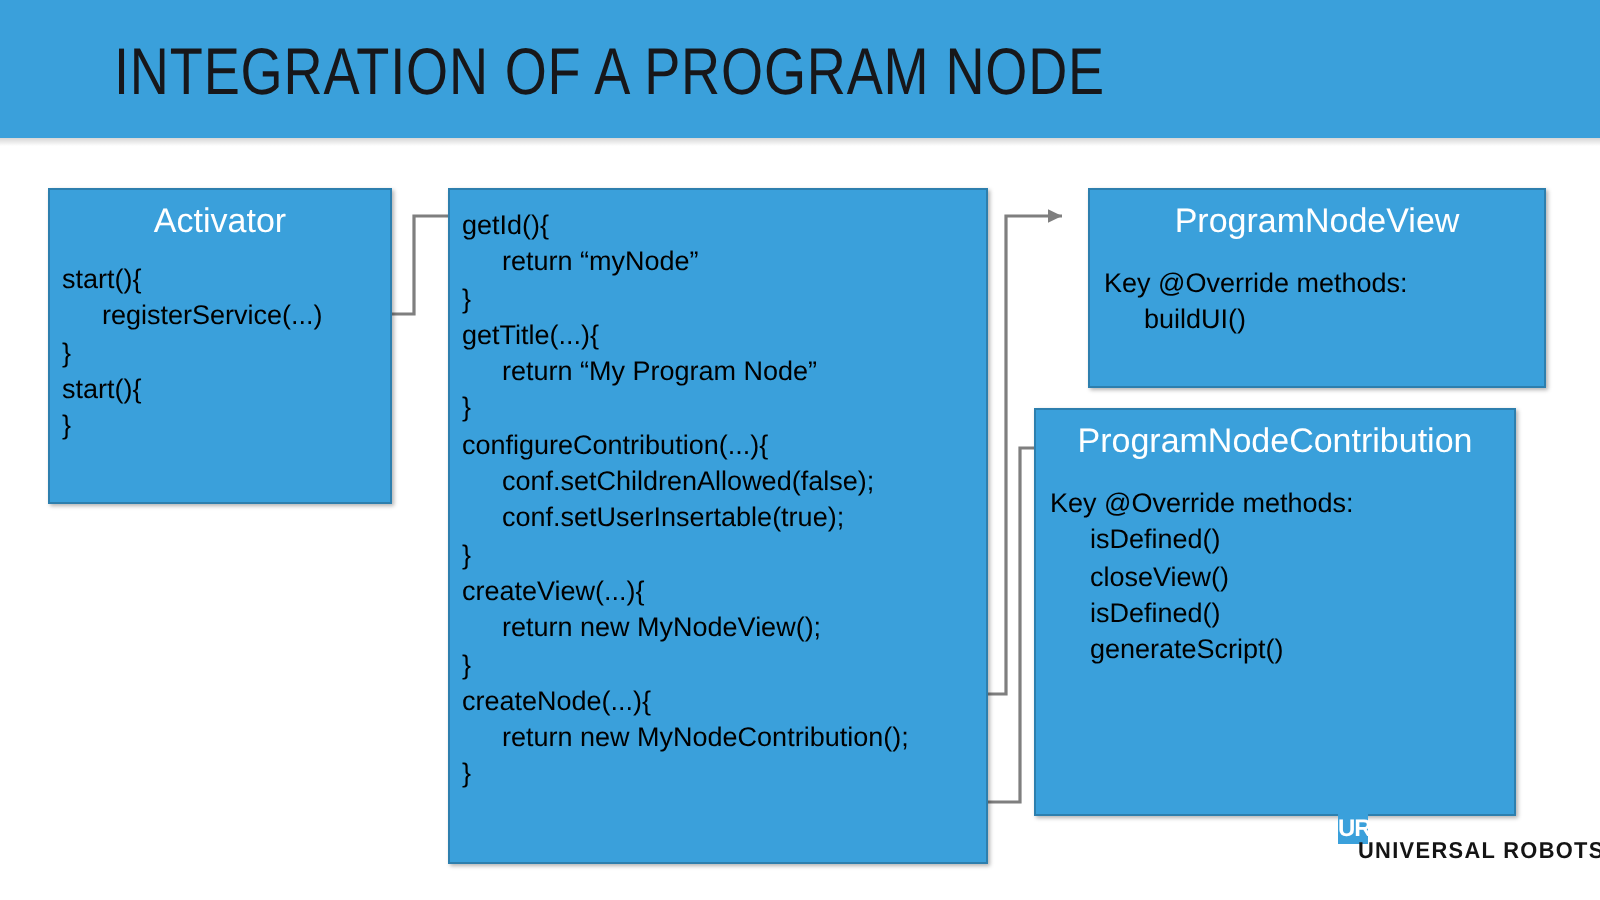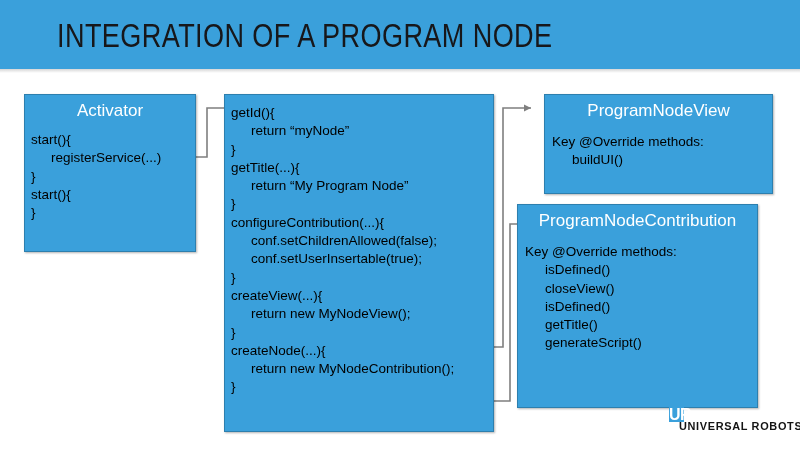--- a/index.html
+++ b/index.html
@@ -103,21 +103,21 @@
     height: 30px;
   }
   #logo-mark {
     position: absolute;
     left: 0;
     top: 0;
     width: 15px;
     height: 15px;
     background: #3aa0db;
     color: #ffffff;
-    font-size: 16px;
+    font-size: 12px;
     line-height: 15px;
     text-align: left;
     font-weight: 700;
     letter-spacing: -0.5px;
   }
   #logo-word {
     position: absolute;
     left: 10px;
     top: 13px;
     font-size: 11.5px;
@@ -166,21 +166,21 @@
     <div class="box-body"><span class="ln">getId(){</span><span class="ln indent1">return “myNode”</span><span class="ln">}</span><span class="ln">getTitle(...){</span><span class="ln indent1">return “My Program Node”</span><span class="ln">}</span><span class="ln">configureContribution(...){</span><span class="ln indent1">conf.setChildrenAllowed(false);</span><span class="ln indent1">conf.setUserInsertable(true);</span><span class="ln">}</span><span class="ln">createView(...){</span><span class="ln indent1">return new MyNodeView();</span><span class="ln">}</span><span class="ln">createNode(...){</span><span class="ln indent1">return new MyNodeContribution();</span><span class="ln">}</span></div>
   </div>
 
   <div class="box" id="box-view">
     <div class="box-title">ProgramNodeView</div>
     <div class="box-body"><span class="ln">Key @Override methods:</span><span class="ln indent1">buildUI()</span></div>
   </div>
 
   <div class="box" id="box-contrib">
     <div class="box-title">ProgramNodeContribution</div>
-    <div class="box-body"><span class="ln">Key @Override methods:</span><span class="ln indent1">isDefined()</span><span class="ln indent1">closeView()</span><span class="ln indent1">isDefined()</span><span class="ln indent1">getTitle()</span><span class="ln indent1">generateScript()</span></div>
+    <div class="box-body"><span class="ln">Key @Override methods:</span><span class="ln indent1">isDefined()</span><span class="ln indent1">closeView()</span><span class="ln indent1">isDefined()</span><span class="ln indent1">generateScript()</span></div>
   </div>
 
   <div id="logo">
     <div id="logo-mark">UR</div>
     <div id="logo-word">UNIVERSAL ROBOTS</div>
   </div>
 
 </div>
 
 </body></html>

